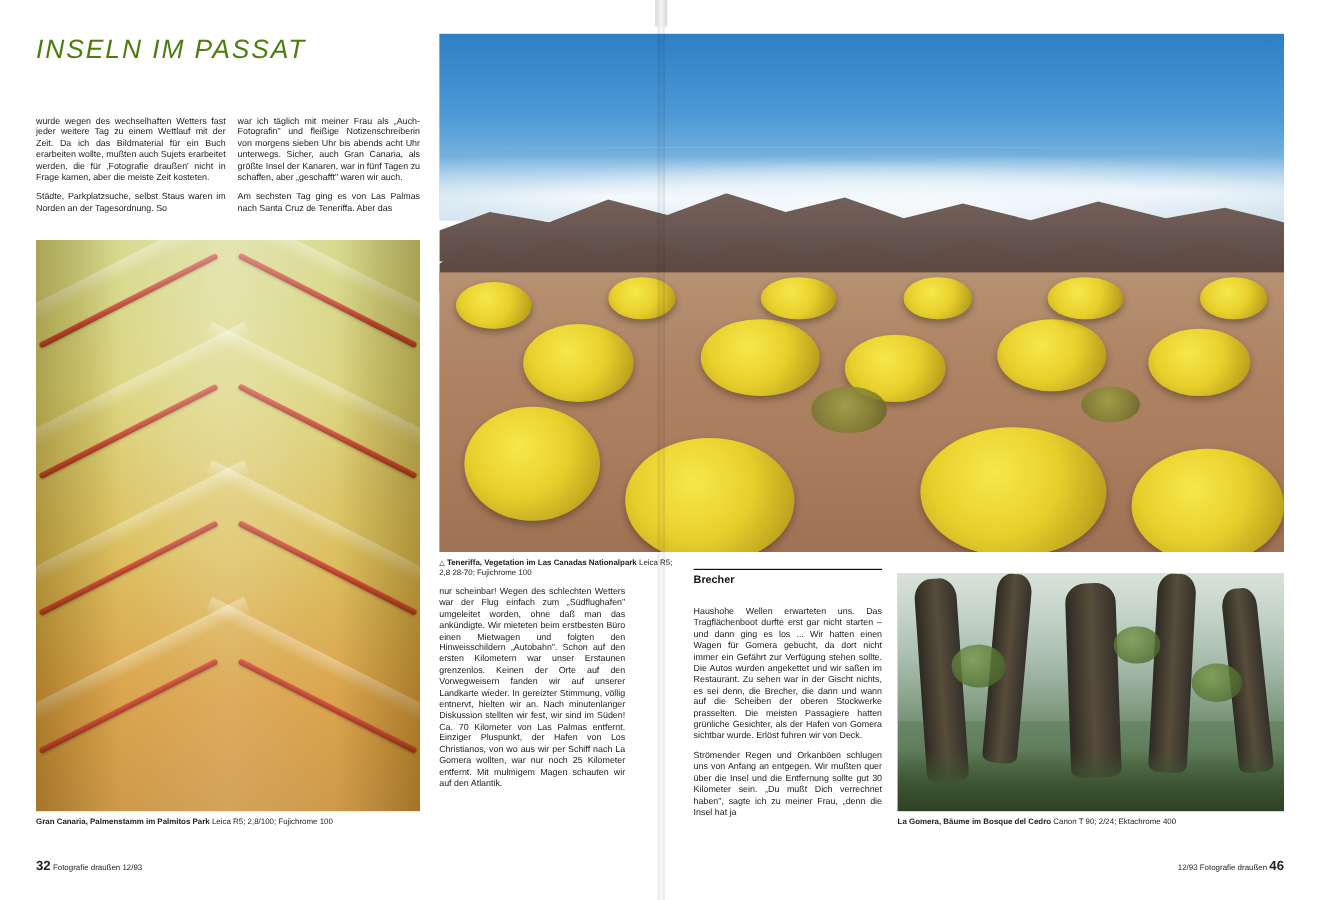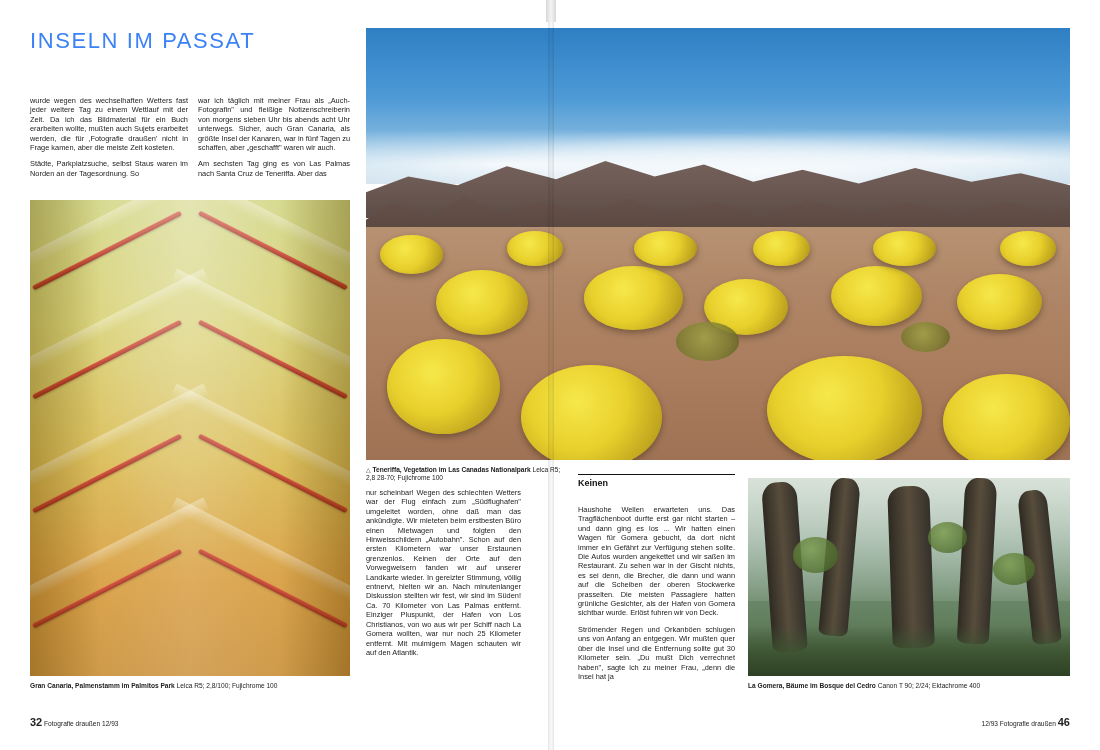--- a/index.html
+++ b/index.html
@@ -42,22 +42,23 @@
   }
 
   
   .headline {
     position: absolute;
     left: 30px;
     top: 28px;
     font-size: 22px;
     letter-spacing: 1.6px;
     font-weight: 400;
-    color: #3b82f6;
+    color: #4d7c0f;
     font-family: "Liberation Sans", sans-serif;
+    font-style: italic;
   }
 
   
   .col {
     position: absolute;
     font-size: 7.4px;
     line-height: 9.4px;
     text-align: justify;
     color: #1b1b1b;
     font-family: "Liberation Sans", sans-serif;
@@ -248,21 +249,21 @@
   <div class="col" id="col-c">
     <p>nur scheinbar! Wegen des schlechten Wetters war der Flug einfach zum „Südflughafen" umgeleitet worden, ohne daß man das ankündigte. Wir mieteten beim erstbesten Büro einen Mietwagen und folgten den Hinweisschildern „Autobahn". Schon auf den ersten Kilometern war unser Erstaunen grenzenlos. Keinen der Orte auf den Vorwegweisern fanden wir auf unserer Landkarte wieder. In gereizter Stimmung, völlig entnervt, hielten wir an. Nach minutenlanger Diskussion stellten wir fest, wir sind im Süden! Ca. 70 Kilometer von Las Palmas entfernt. Einziger Pluspunkt, der Hafen von Los Christianos, von wo aus wir per Schiff nach La Gomera wollten, war nur noch 25 Kilometer entfernt. Mit mulmigem Magen schauten wir auf den Atlantik.</p>
   </div>
 
   <div class="col" id="col-d">
     <p>Haushohe Wellen erwarteten uns. Das Tragflächenboot durfte erst gar nicht starten – und dann ging es los ... Wir hatten einen Wagen für Gomera gebucht, da dort nicht immer ein Gefährt zur Verfügung stehen sollte. Die Autos wurden angekettet und wir saßen im Restaurant. Zu sehen war in der Gischt nichts, es sei denn, die Brecher, die dann und wann auf die Scheiben der oberen Stockwerke prasselten. Die meisten Passagiere hatten grünliche Gesichter, als der Hafen von Gomera sichtbar wurde. Erlöst fuhren wir von Deck.</p>
     <p>Strömender Regen und Orkanböen schlugen uns von Anfang an entgegen. Wir mußten quer über die Insel und die Entfernung sollte gut 30 Kilometer sein. „Du mußt Dich verrechnet haben", sagte ich zu meiner Frau, „denn die Insel hat ja</p>
   </div>
 
   <div class="sec-rule"></div>
-  <div class="sec-head">Keinen</div>
+  <div class="sec-head">Brecher</div>
 
   <div class="img" id="img-canadas">
     <div class="canadas-sky"></div>
     <div class="canadas-clouds"></div>
     <div class="canadas-mts"></div>
     <div class="canadas-rocks"></div>
     <div class="canadas-ground"></div>
 
     <div class="bush" style="left:3%; top:72%; width:16%; height:22%;"></div>
     <div class="bush" style="left:22%; top:78%; width:20%; height:24%;"></div>

